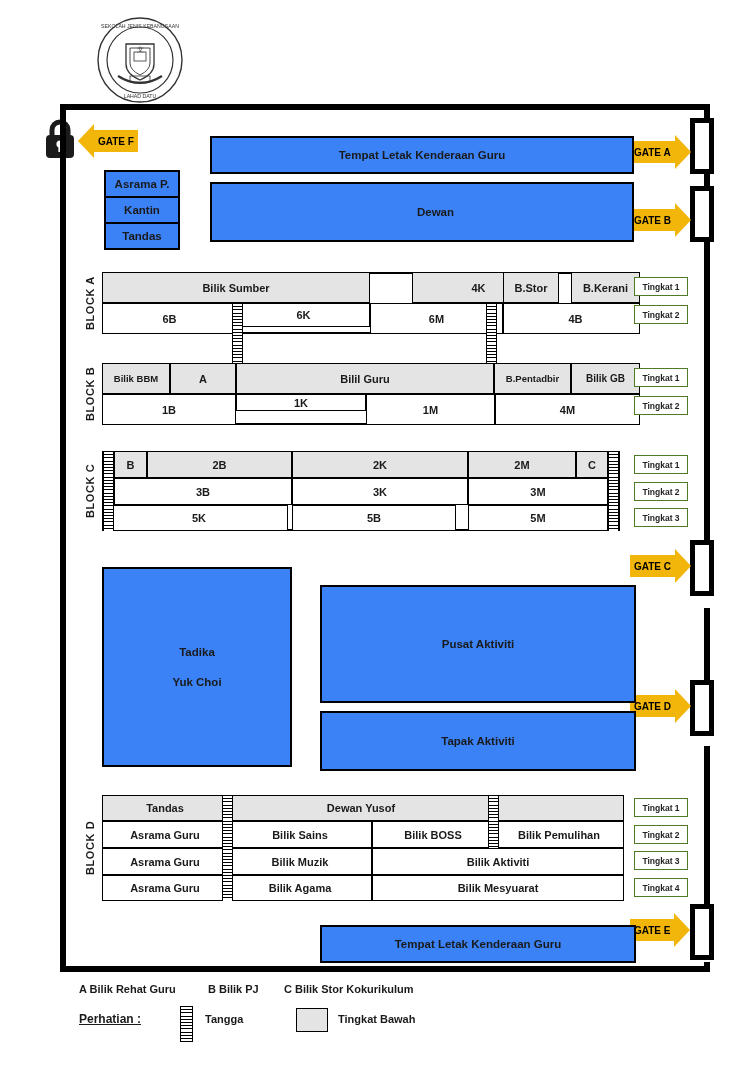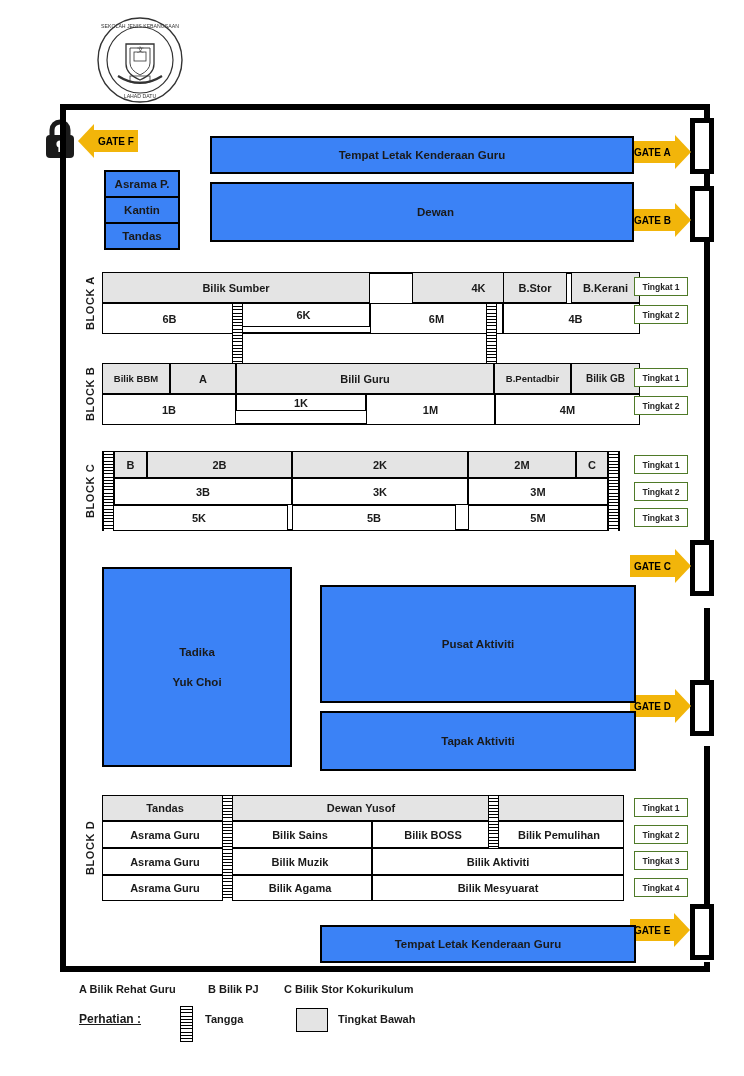--- a/index.html
+++ b/index.html
@@ -157,21 +157,21 @@
 
 <div class="abs block-label" style="left:82px;top:272px;width:16px;height:62px;">BLOCK A</div>
 <div class="abs block-outline" style="left:102px;top:272px;width:538px;height:62px;"></div>
 
 <div class="abs cell gr" style="left:102px;top:272px;width:268px;height:31px;">
     <span>Bilik Sumber</span>
   </div>
 <div class="abs cell gr" style="left:370px;top:272px;width:133px;height:31px;margin-left:42px;">
     <span>4K</span>
   </div>
-<div class="abs cell gr" style="left:503px;top:272px;width:64px;height:31px;">
+<div class="abs cell gr" style="left:503px;top:272px;width:56px;height:31px;">
     <span>B.Stor</span>
   </div>
 <div class="abs cell gr" style="left:571px;top:272px;width:69px;height:31px;">
     <span>B.Kerani</span>
   </div>
 
 <div class="abs cell" style="left:102px;top:303px;width:135px;height:31px;">
     <span>6B</span>
   </div>
 <div class="abs cell" style="left:237px;top:303px;width:133px;height:24px;">

